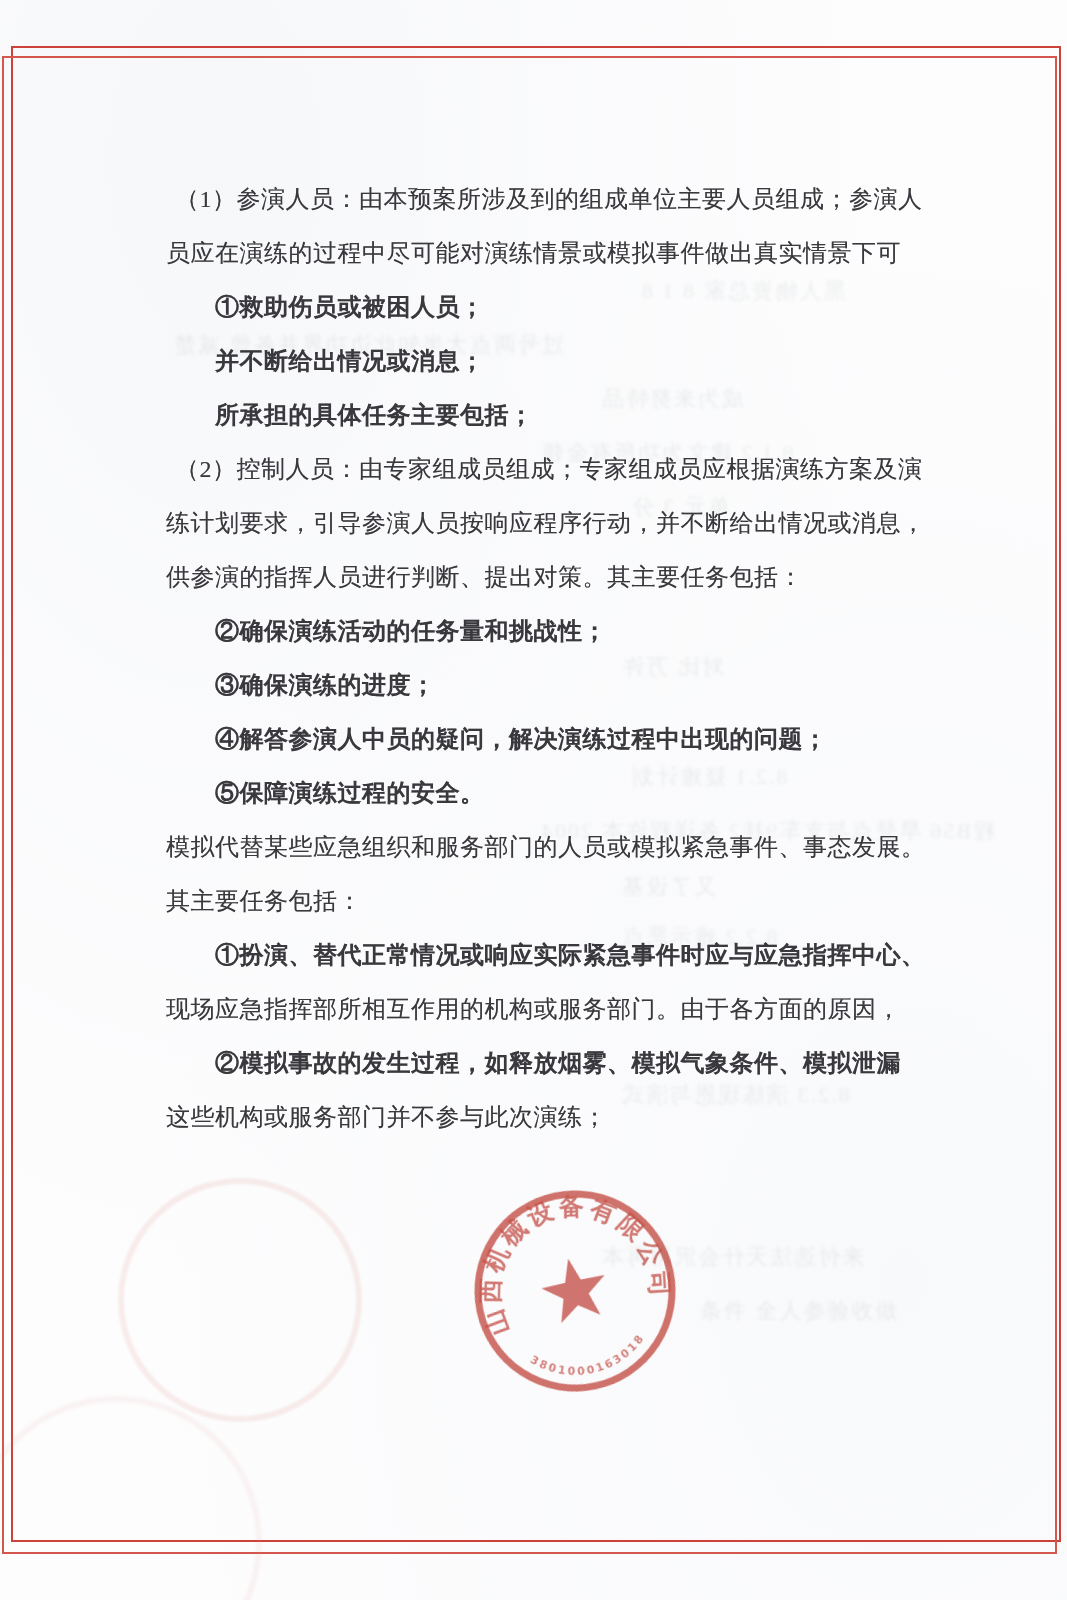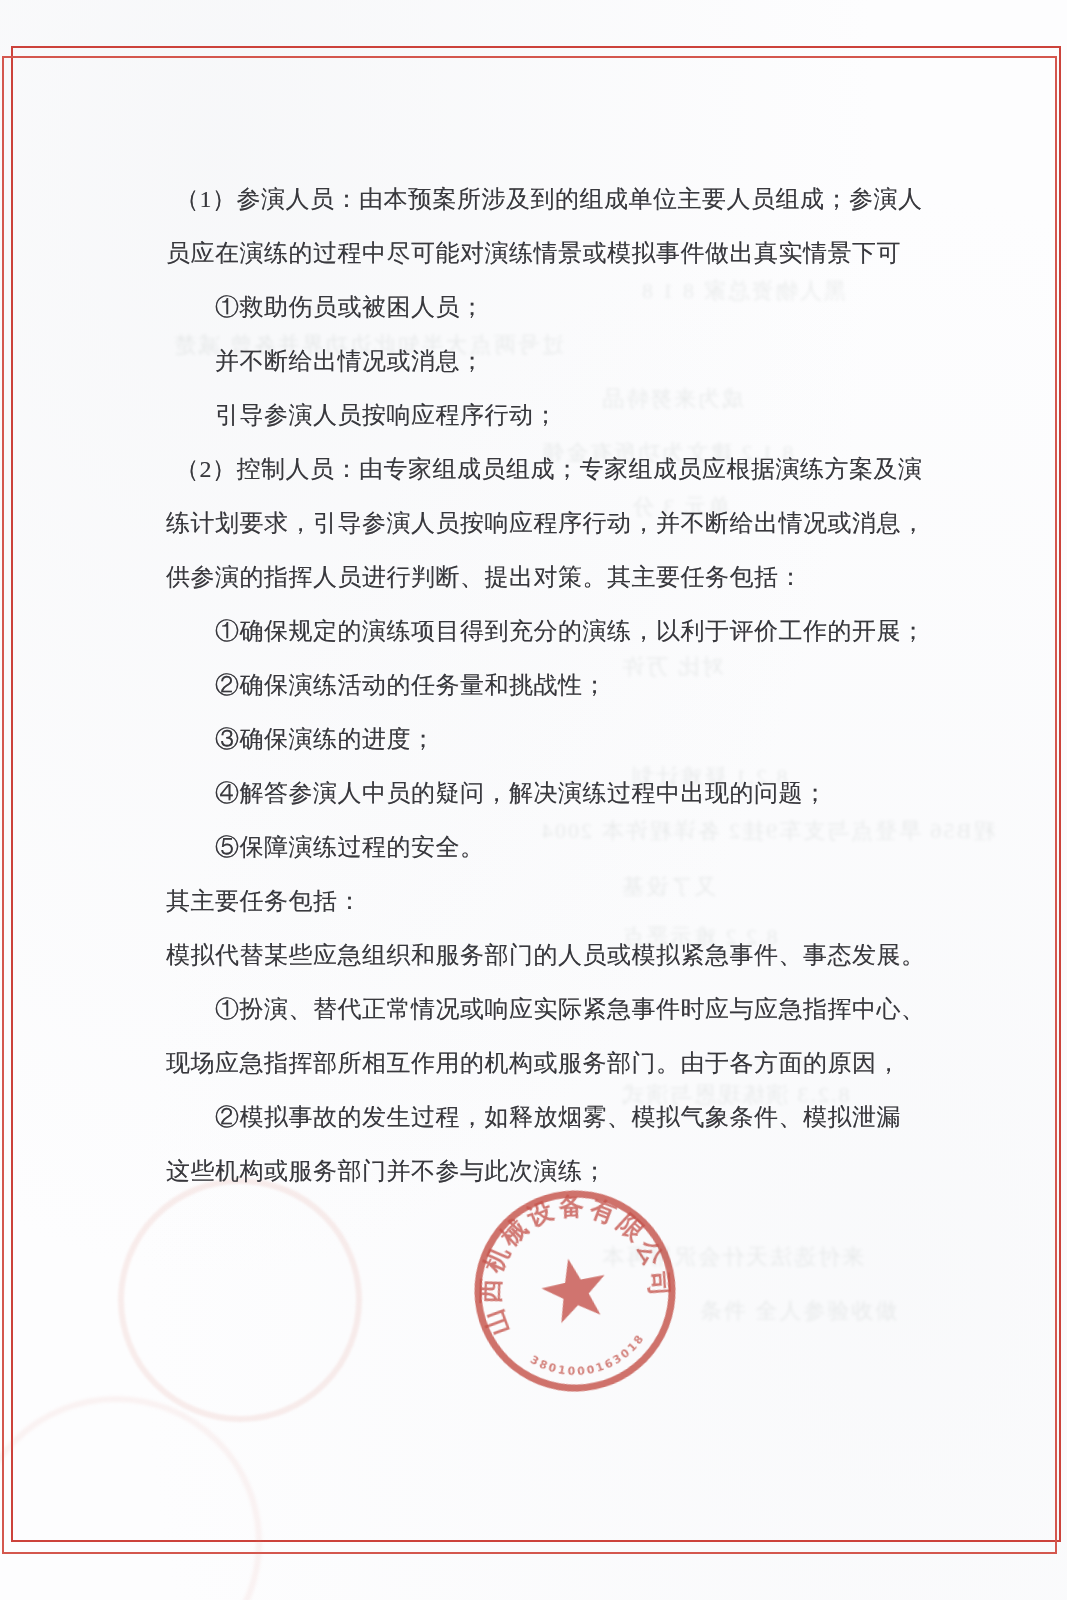--- a/index.html
+++ b/index.html
@@ -12,21 +12,21 @@
     font-family:"Liberation Serif","DejaVu Serif",serif;
   }
   .frame{position:absolute;pointer-events:none;}
   .frame-a{left:11px;top:46px;width:1046px;height:1492px;border:2px solid #cc423b;}
   .frame-b{left:2px;top:56px;width:1051px;height:1494px;border:2px solid #d4574e;}
   .doc{position:absolute;left:166px;top:172px;width:762px;color:#38383d;
        font-size:24px;line-height:54px;letter-spacing:.5px;
        text-shadow:0 0 .5px rgba(70,70,75,.45);}
   .line{white-space:nowrap;height:54px;}
   .line.para{padding-left:9px;}
-  .line.item{padding-left:49px;}
+  .line.item{padding-left:49px;font-weight:bold;}
   .ghost{position:absolute;font-size:22px;color:#7d8a84;opacity:.13;
          filter:blur(1.8px);white-space:nowrap;letter-spacing:2px;}
   .ghost.mir{transform:scaleX(-1);}
   .ring{position:absolute;border-radius:50%;pointer-events:none;}
   .ring-1{left:118px;top:1178px;width:232px;height:232px;border:6px solid rgba(221,132,121,.14);filter:blur(1px);}
   .ring-2{left:-30px;top:1396px;width:280px;height:280px;border:6px solid rgba(221,132,121,.09);filter:blur(1.5px);}
   .stamp{position:absolute;left:470px;top:1186px;width:210px;height:210px;
          transform:rotate(-12deg);mix-blend-mode:multiply;opacity:.92;filter:blur(.4px);}
   .seal-arc-text{font-size:25px;letter-spacing:4px;font-family:"Liberation Serif","DejaVu Serif",serif;font-weight:bold;}
   .seal-serial{font-size:11px;letter-spacing:2.4px;font-family:"DejaVu Sans","Liberation Sans",sans-serif;font-weight:bold;}
@@ -56,31 +56,30 @@
     </div>
 
   <div class="ring ring-1"></div>
   <div class="ring ring-2"></div>
 
   <div class="doc" id="doc-lines">
       <div class="line para">（1）参演人员：由本预案所涉及到的组成单位主要人员组成；参演人</div>
       <div class="line cont">员应在演练的过程中尽可能对演练情景或模拟事件做出真实情景下可</div>
       <div class="line item">①救助伤员或被困人员；</div>
       <div class="line item">并不断给出情况或消息；</div>
-      <div class="line item">引导参演人员按响应程序行动；</div>
+      <div class="line item">所承担的具体任务主要包括；</div>
       <div class="line para">（2）控制人员：由专家组成员组成；专家组成员应根据演练方案及演</div>
       <div class="line cont">练计划要求，引导参演人员按响应程序行动，并不断给出情况或消息，</div>
       <div class="line cont">供参演的指挥人员进行判断、提出对策。其主要任务包括：</div>
-      <div class="line item">①确保规定的演练项目得到充分的演练，以利于评价工作的开展；</div>
       <div class="line item">②确保演练活动的任务量和挑战性；</div>
       <div class="line item">③确保演练的进度；</div>
       <div class="line item">④解答参演人中员的疑问，解决演练过程中出现的问题；</div>
       <div class="line item">⑤保障演练过程的安全。</div>
+      <div class="line cont">模拟代替某些应急组织和服务部门的人员或模拟紧急事件、事态发展。</div>
       <div class="line cont">其主要任务包括：</div>
-      <div class="line cont">模拟代替某些应急组织和服务部门的人员或模拟紧急事件、事态发展。</div>
       <div class="line item">①扮演、替代正常情况或响应实际紧急事件时应与应急指挥中心、</div>
       <div class="line cont">现场应急指挥部所相互作用的机构或服务部门。由于各方面的原因，</div>
       <div class="line item">②模拟事故的发生过程，如释放烟雾、模拟气象条件、模拟泄漏</div>
       <div class="line cont">这些机构或服务部门并不参与此次演练；</div>
     </div>
 
   <svg class="stamp" viewBox="0 0 210 210" aria-hidden="true">
     <defs>
       <path id="arcTop" d="M39.2,143 A76,76 0 1 1 170.8,143" fill="none"></path>
       <path id="arcBottom" d="M26.1,133.7 A84,84 0 0 0 183.9,133.7" fill="none"></path>

